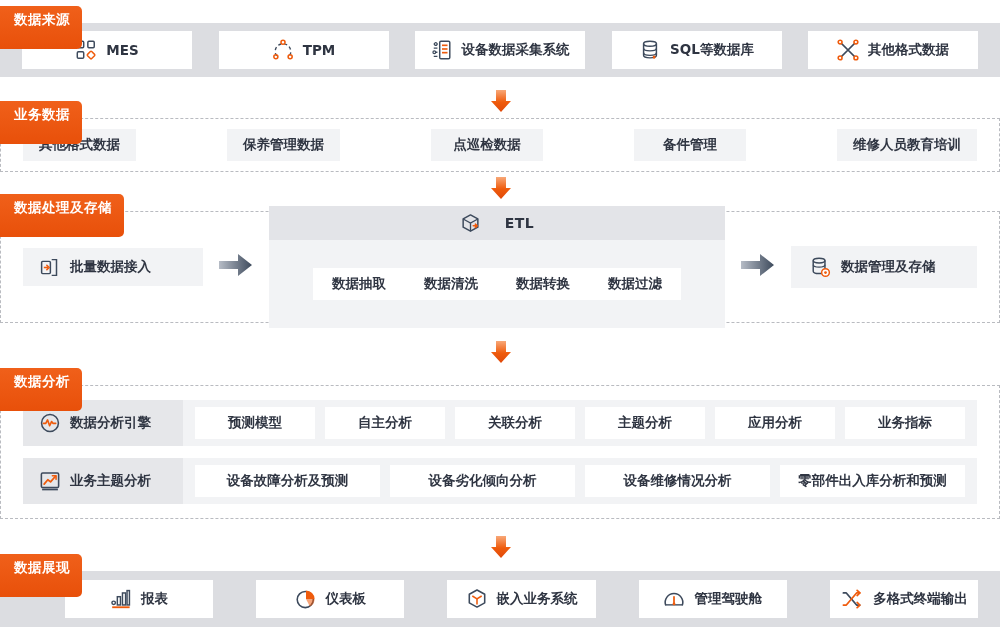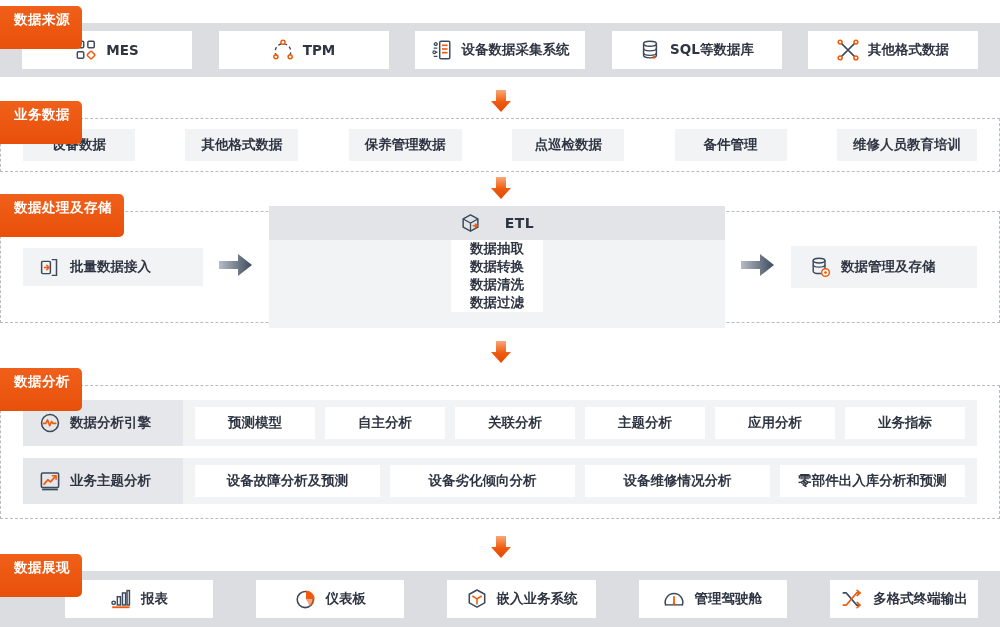--- a/index.html
+++ b/index.html
@@ -73,21 +73,21 @@
     display:flex;align-items:center;gap:10px;
     width:180px;height:38px;padding-left:16px;box-sizing:border-box;
     background:#f2f3f5;font-size:13.5px;font-weight:bold;color:#2f3542;
   }
   .arrow-r{flex:0 0 auto;margin:0 16px;}
   .etl-box{flex:1 1 auto;background:#f2f3f5;}
   .etl-head{
     height:34px;background:#e3e4e8;display:flex;align-items:center;justify-content:center;gap:24px;
     font-size:14px;font-weight:bold;color:#2f3542;letter-spacing:.5px;
   }
-  .etl-body{display:flex;align-items:center;justify-content:flex-end;height:56px;padding:16px 10px;flex-direction:column;}
+  .etl-body{display:flex;align-items:center;justify-content:center;height:56px;padding:16px 10px;}
   .etl-body .chip{height:32px;width:92px;}
   .store{
     display:flex;align-items:center;gap:10px;
     width:186px;height:42px;padding-left:18px;box-sizing:border-box;
     background:#f2f3f5;font-size:13.5px;font-weight:bold;color:#2f3542;
   }
 
   
   #sec-ana .panel{top:23px;height:134px;}
   #sec-ana .inner{padding:14px 22px;box-sizing:border-box;display:flex;flex-direction:column;gap:12px;height:100%;}
@@ -200,23 +200,20 @@
         </defs>
       <path d="M8 0 h10 v11 h5 l-10 11 l-10 -11 h5 z" fill="url(#ag1)"></path>
     </svg>
   </div>
 
   <div class="section" id="sec-biz" style="top:95px;height:85px;">
     <div class="tag">业务数据</div>
     <div class="panel dashed">
       <div class="row">
         <div class="chip grey">
-            <span>设备数据</span>
-          </div>
-        <div class="chip grey">
             <span>其他格式数据</span>
           </div>
         <div class="chip grey">
             <span>保养管理数据</span>
           </div>
         <div class="chip grey">
             <span>点巡检数据</span>
           </div>
         <div class="chip grey">
             <span>备件管理</span>
@@ -282,24 +279,24 @@
                 <path d="M15.2 14.6 h4.2 M17.6 12.8 l2 1.8 l-2 1.8" fill="none" stroke="#ef5b0c" stroke-width="1.9" stroke-linecap="round" stroke-linejoin="round"></path>
               </svg>
             </span>
             <span>ETL</span>
           </div>
           <div class="etl-body">
             <div class="chip white">
                 <span>数据抽取</span>
               </div>
             <div class="chip white">
+                <span>数据清洗</span>
+              </div>
+            <div class="chip white">
                 <span>数据转换</span>
-              </div>
-            <div class="chip white">
-                <span>数据清洗</span>
               </div>
             <div class="chip white">
                 <span>数据过滤</span>
               </div>
           </div>
         </div>
 
         <div class="arrow-r">
           <svg width="34" height="24" viewBox="0 0 34 24">
             <defs>

